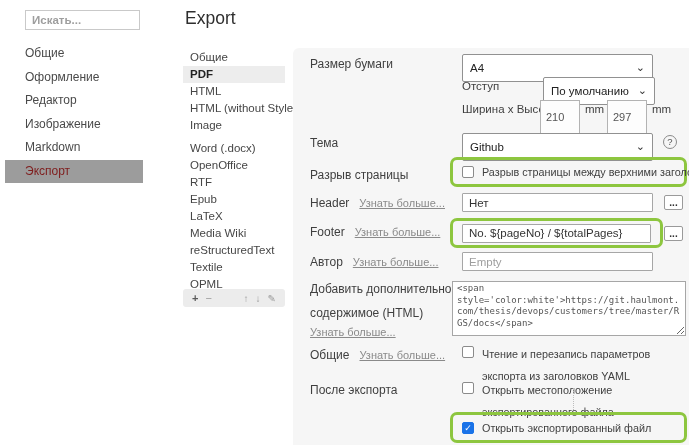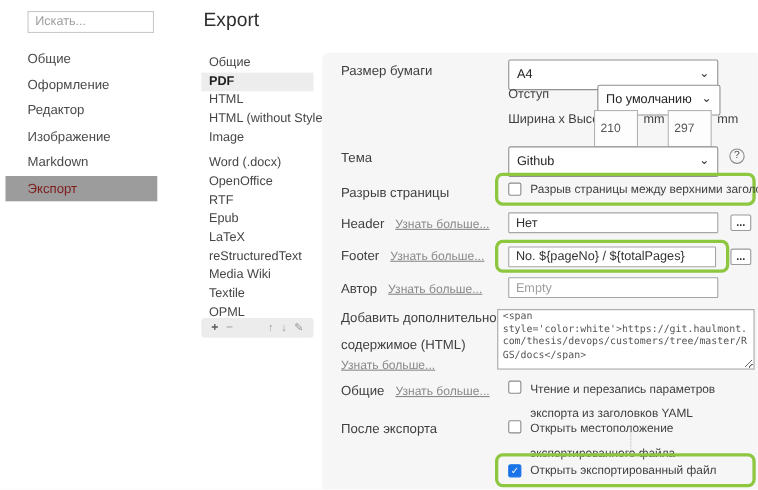--- a/index.html
+++ b/index.html
@@ -2,21 +2,21 @@
 <html><head>
 <meta charset="utf-8">
 <style>
   html,body{margin:0;padding:0;background:#fff;}
   .stage{position:relative;width:689px;height:445px;background:#fff;overflow:hidden;
          font-family:"Liberation Sans",sans-serif;color:#3f3f3f;}
 
   
   .search-input{position:absolute;left:25px;top:10px;width:115px;height:20px;box-sizing:border-box;
     border:1px solid #c9c9c9;padding:2px 6px;font-size:11.5px;color:#333;
-    font-family:"Liberation Sans",sans-serif;outline:none;}
+    font-family:"Liberation Sans",sans-serif;outline:none;font-weight:bold;}
   .search-input::placeholder{color:#9e9e9e;}
   .nav{position:absolute;left:5px;top:42px;width:138px;}
   .nav-item{height:23.5px;line-height:23.5px;padding-left:20px;font-size:12px;color:#4a4a4a;cursor:default;}
   .nav-item.selected{background:#9c9c9c;color:#7f1d1d;}
 
   
   .col2-title{position:absolute;left:185px;top:8px;font-size:17.5px;color:#2e2e2e;}
   .formats{position:absolute;left:183px;top:49px;width:102px;}
   .fmt{height:17px;line-height:17px;padding-left:7px;font-size:11.5px;color:#464646;white-space:nowrap;}
   .fmt.selected{background:#ededed;font-weight:bold;color:#222;}
@@ -88,22 +88,22 @@
     <div class="fmt">Общие</div>
     <div class="fmt selected">PDF</div>
     <div class="fmt">HTML</div>
     <div class="fmt">HTML (without Styles)</div>
     <div class="fmt">Image</div>
     <div class="fmt group-gap">Word (.docx)</div>
     <div class="fmt">OpenOffice</div>
     <div class="fmt">RTF</div>
     <div class="fmt">Epub</div>
     <div class="fmt">LaTeX</div>
+    <div class="fmt">Media Wiki</div>
     <div class="fmt">reStructuredText</div>
-    <div class="fmt">Media Wiki</div>
     <div class="fmt">Textile</div>
     <div class="fmt">OPML</div>
   </div>
   <div class="fmt-toolbar">
     <span class="tbtn dark">+</span>
     <span class="tbtn">−</span>
     <span class="grow"></span>
     <span class="tbtn right">↑</span>
     <span class="tbtn right">↓</span>
     <span class="tbtn right">✎</span>

